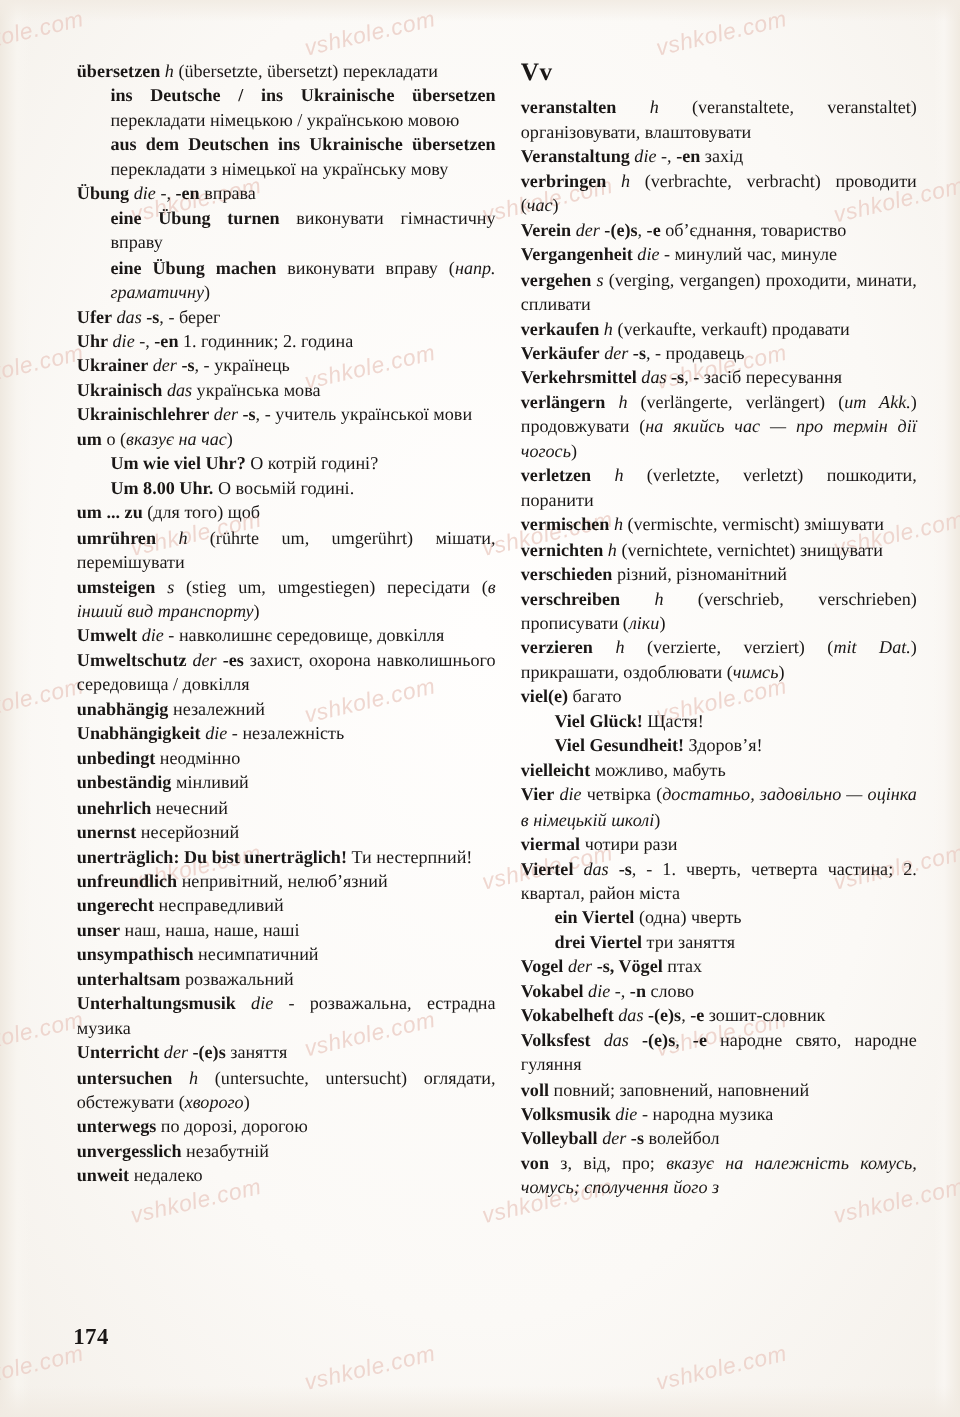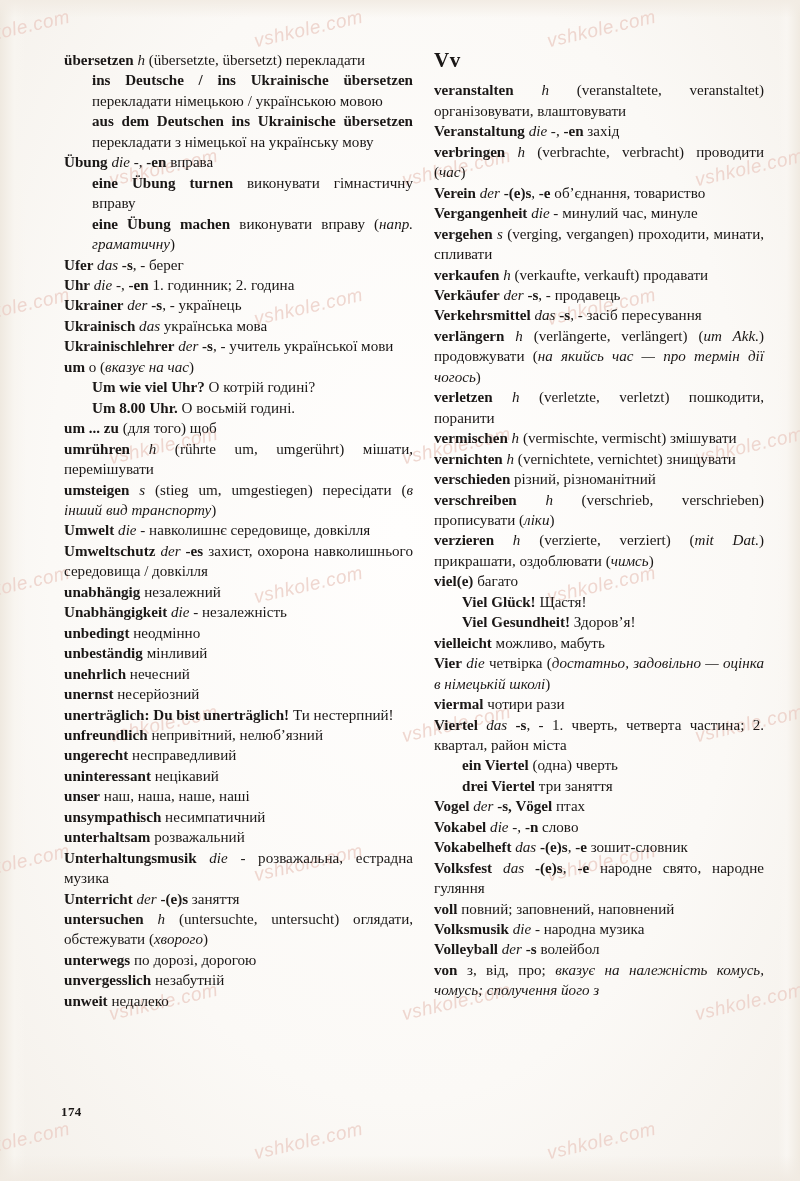--- a/index.html
+++ b/index.html
@@ -46,21 +46,21 @@
     opacity:.82;
     transform:rotate(-13deg);
     white-space:nowrap;
     font-weight:400;
   }
 
   
   #content{position:absolute;inset:0;}
   #page-number{
     position:absolute;left:61px;top:1104px;
-    font-size:13px;font-weight:700;letter-spacing:.4px;
+    font-size:19px;font-weight:700;letter-spacing:.4px;
   }
   .column{
     position:absolute;top:50px;
     font-size:15.1px;
     line-height:20.45px;
     text-align:justify;
     text-justify:inter-word;
     -webkit-hyphens:none;hyphens:none;
   }
   #col-left{left:64px;width:349px;}
@@ -144,21 +144,20 @@
       <p class="entry"><span class="hw">Umweltschutz</span><span class="ua"> </span><span class="gram">der</span><span class="ua"> </span><span class="hw">-es</span><span class="ua"> захист, охорона навколишнього середовища / довкілля</span></p>
       <p class="entry"><span class="hw">unabhängig</span><span class="ua"> незалежний</span></p>
       <p class="entry"><span class="hw">Unabhängigkeit</span><span class="ua"> </span><span class="gram">die</span><span class="ua"> - незалежність</span></p>
       <p class="entry"><span class="hw">unbedingt</span><span class="ua"> неодмінно</span></p>
       <p class="entry"><span class="hw">unbeständig</span><span class="ua"> мінливий</span></p>
       <p class="entry"><span class="hw">unehrlich</span><span class="ua"> нечесний</span></p>
       <p class="entry"><span class="hw">unernst</span><span class="ua"> несерйозний</span></p>
       <p class="entry"><span class="hw">unerträglich: Du bist unerträglich!</span><span class="ua"> Ти нестерпний!</span></p>
       <p class="entry"><span class="hw">unfreundlich</span><span class="ua"> непривітний, нелюб’язний</span></p>
       <p class="entry"><span class="hw">ungerecht</span><span class="ua"> несправедливий</span></p>
-      <p class="entry"><span class="hw">uninteressant</span><span class="ua"> нецікавий</span></p>
       <p class="entry"><span class="hw">unser</span><span class="ua"> наш, наша, наше, наші</span></p>
       <p class="entry"><span class="hw">unsympathisch</span><span class="ua"> несимпатичний</span></p>
       <p class="entry"><span class="hw">unterhaltsam</span><span class="ua"> розважальний</span></p>
       <p class="entry"><span class="hw">Unterhaltungsmusik</span><span class="ua"> </span><span class="gram">die</span><span class="ua"> - розважальна, естрадна музика</span></p>
       <p class="entry"><span class="hw">Unterricht</span><span class="ua"> </span><span class="gram">der</span><span class="ua"> </span><span class="hw">-(e)s</span><span class="ua"> заняття</span></p>
       <p class="entry"><span class="hw">untersuchen</span><span class="ua"> </span><span class="gram">h</span><span class="ua"> (untersuchte, untersucht) оглядати, обстежувати (</span><span class="note">хворого</span><span class="ua">)</span></p>
       <p class="entry"><span class="hw">unterwegs</span><span class="ua"> по дорозі, дорогою</span></p>
       <p class="entry"><span class="hw">unvergesslich</span><span class="ua"> незабутній</span></p>
       <p class="entry"><span class="hw">unweit</span><span class="ua"> недалеко</span></p>
     </div>

